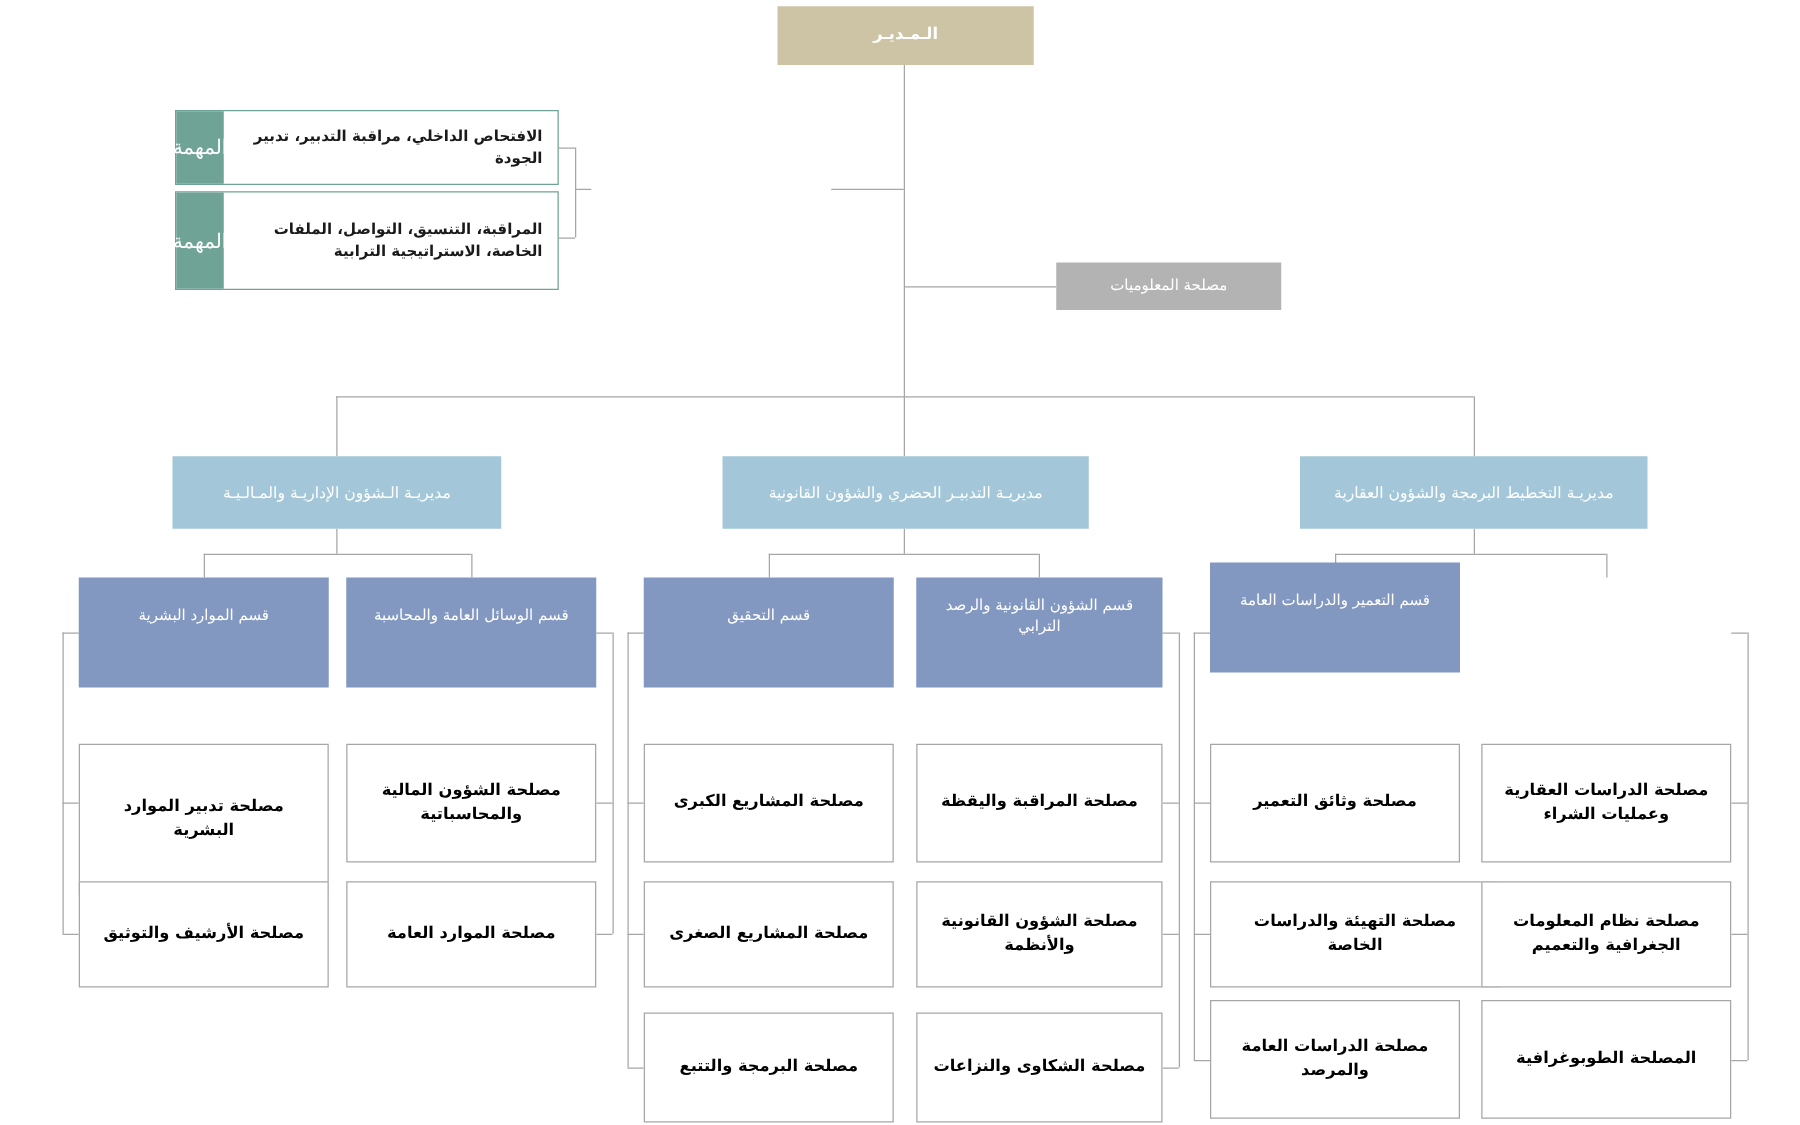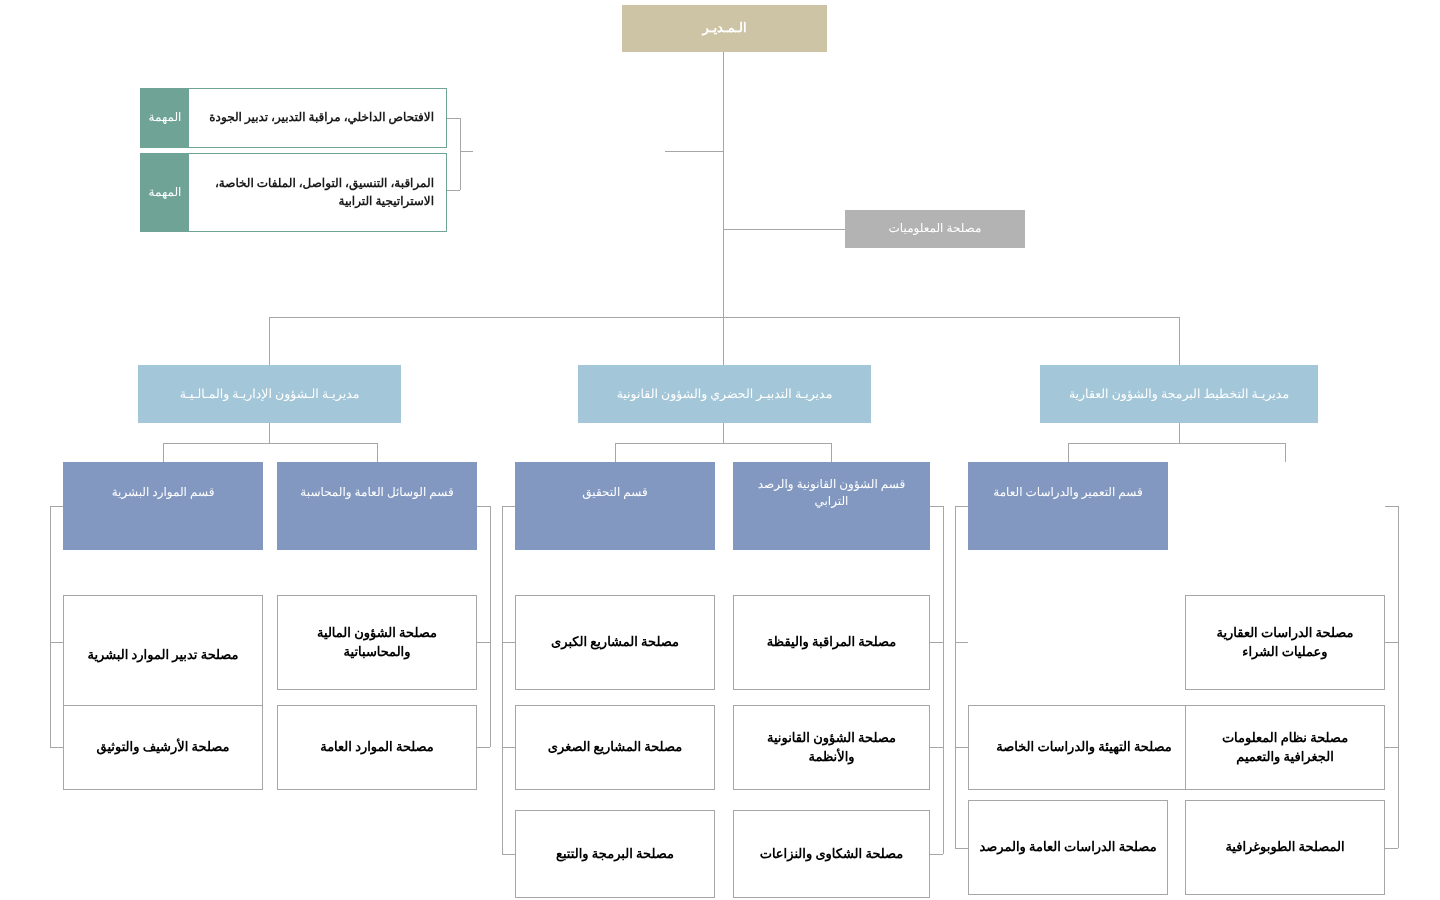--- a/index.html
+++ b/index.html
@@ -1,28 +1,28 @@
 <!DOCTYPE html>
 <html lang="ar" style="--director_bg: #cdc4a5; --teal: #6fa396; --gray_box: #b3b3b3; --directorate_bg: #a3c7d8; --division_bg: #8298c1; --line: #a6a6a6;"><head>
 <meta charset="utf-8">
 <style>
   html,body{margin:0;padding:0;background:#fff;}
   body{font-family:"DejaVu Sans","Liberation Sans",sans-serif;}
   .canvas{position:relative;width:1440px;height:900px;background:#fff;overflow:hidden;direction:ltr;}
   .box{position:absolute;box-sizing:border-box;display:flex;align-items:center;justify-content:center;
-       text-align:center;direction:rtl;line-height:1.45;font-family:Liberation Serif, serif;}
+       text-align:center;direction:rtl;line-height:1.45;}
   .director{background:var(--director_bg,#cdc4a5);color:#fff;font-weight:bold;font-size:13px;}
   .teal-badge{background:var(--teal,#6fa396);color:#fff;font-weight:bold;font-size:14px;}
   .gray-box{background:var(--gray_box,#b3b3b3);color:#fff;font-size:12px;}
   .dir-box{background:var(--directorate_bg,#a3c7d8);color:#fff;font-size:12.5px;padding:0 18px;}
   .qism{background:var(--division_bg,#8298c1);color:#fff;font-size:12px;padding:0 10px 26px 10px;}
   .service{background:#fff;border:1px solid var(--line,#a6a6a6);color:#000;font-weight:bold;font-size:13px;padding:0 10px;}
   .mission{background:#fff;border:1px solid var(--teal,#6fa396);}
-  .mission-tab{position:absolute;left:0;top:0;bottom:0;width:48px;background:var(--teal,#6fa396);
-       color:#fff;font-size:12px;display:flex;align-items:center;justify-content:center;}
+  .mission-tab{position:absolute;left:0;top:0;bottom:0;width:38px;background:var(--teal,#6fa396);
+       color:#fff;font-size:16px;display:flex;align-items:center;justify-content:center;}
   .mission-text{position:absolute;left:44px;right:0;top:0;bottom:0;display:flex;align-items:center;
        justify-content:flex-start;text-align:right;color:#1a1a1a;font-weight:bold;font-size:12px;
        padding:0 12px 0 6px;direction:rtl;}
   .hline{position:absolute;height:1px;background:var(--line,#a6a6a6);}
   .vline{position:absolute;width:1px;background:var(--line,#a6a6a6);}
 </style>
 </head>
 <body>
 
 <div class="canvas">
@@ -104,36 +104,37 @@
   <div class="box gray-box" style="left:845px;top:210px;width:180px;height:38px">مصلحة المعلوميات</div>
 
   <div class="box dir-box" style="left:138px;top:365px;width:263px;height:58px">مديريـة الـشؤون الإداريـة والمـالـيـة</div>
   <div class="box dir-box" style="left:578px;top:365px;width:293px;height:58px">مديريـة التدبيـر الحضري والشؤون القانونية</div>
   <div class="box dir-box" style="left:1040px;top:365px;width:278px;height:58px">مديريـة التخطيط البرمجة والشؤون العقارية</div>
 
   <div class="box qism" style="left:63px;top:462px;width:200px;height:88px">قسم الموارد البشرية</div>
   <div class="box qism" style="left:277px;top:462px;width:200px;height:88px">قسم الوسائل العامة والمحاسبة</div>
   <div class="box qism" style="left:515px;top:462px;width:200px;height:88px">قسم التحقيق</div>
   <div class="box qism" style="left:733px;top:462px;width:197px;height:88px">قسم الشؤون القانونية والرصد الترابي</div>
-  <div class="box qism" style="left:968px;top:462px;width:200px;height:88px">قسم التعمير والدراسات العامة</div>
+  <div class="box qism" style="left:968px;top:450px;width:200px;height:88px">قسم التعمير والدراسات العامة</div>
 
   <div class="box service" style="left:63px;top:595px;width:200px;height:121px">مصلحة تدبير الموارد البشرية</div>
   <div class="box service" style="left:63px;top:705px;width:200px;height:85px">مصلحة الأرشيف والتوثيق</div>
 
   <div class="box service" style="left:277px;top:595px;width:200px;height:95px">مصلحة الشؤون المالية والمحاسباتية</div>
   <div class="box service" style="left:277px;top:705px;width:200px;height:85px">مصلحة الموارد العامة</div>
 
   <div class="box service" style="left:515px;top:595px;width:200px;height:95px">مصلحة المشاريع الكبرى</div>
   <div class="box service" style="left:515px;top:705px;width:200px;height:85px">مصلحة المشاريع الصغرى</div>
   <div class="box service" style="left:515px;top:810px;width:200px;height:88px">مصلحة البرمجة والتتبع</div>
 
   <div class="box service" style="left:733px;top:595px;width:197px;height:95px">مصلحة المراقبة واليقظة</div>
   <div class="box service" style="left:733px;top:705px;width:197px;height:85px">مصلحة الشؤون القانونية والأنظمة</div>
   <div class="box service" style="left:733px;top:810px;width:197px;height:88px">مصلحة الشكاوى والنزاعات</div>
 
+  <div class="box service" style="left:968px;top:595px;width:200px;height:95px">مصلحة وثائق التعمير</div>
   <div class="box service" style="left:968px;top:705px;width:232px;height:85px">مصلحة التهيئة والدراسات الخاصة</div>
   <div class="box service" style="left:968px;top:800px;width:200px;height:95px">مصلحة الدراسات العامة والمرصد</div>
 
   <div class="box service" style="left:1185px;top:595px;width:200px;height:95px">مصلحة الدراسات العقارية وعمليات الشراء</div>
   <div class="box service" style="left:1185px;top:705px;width:200px;height:85px">مصلحة نظام المعلومات الجغرافية والتعميم</div>
   <div class="box service" style="left:1185px;top:800px;width:200px;height:95px">المصلحة الطوبوغرافية</div>
 
 </div>
 
 </body></html>

